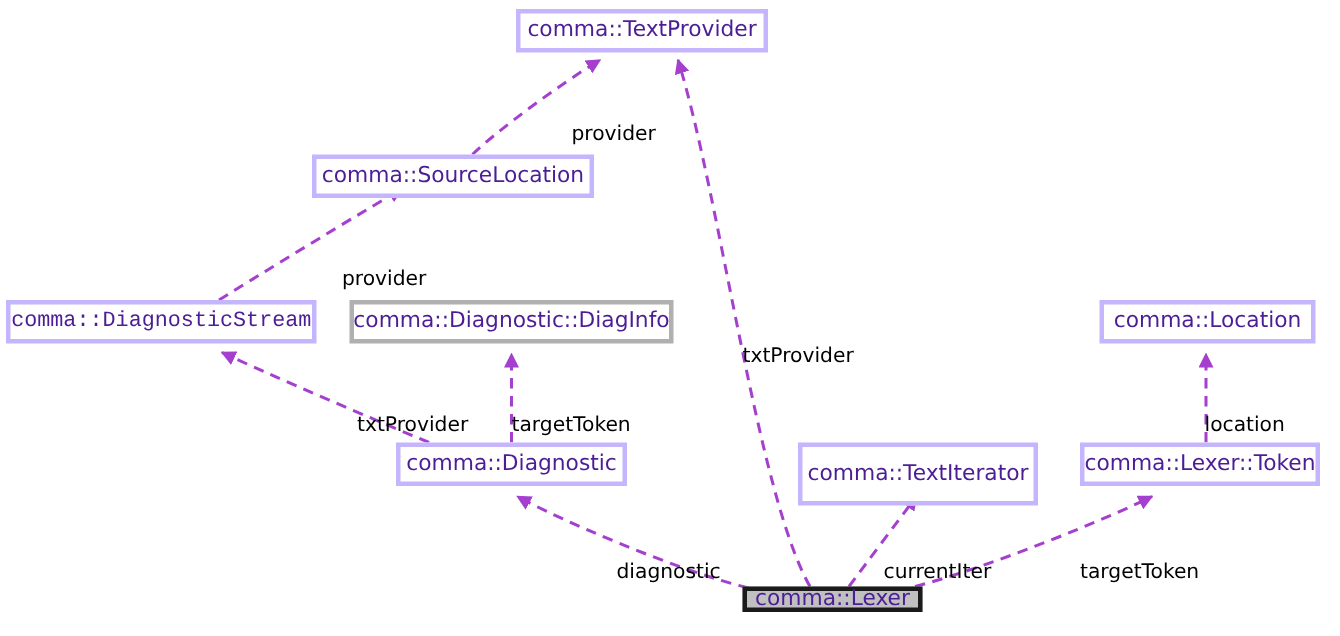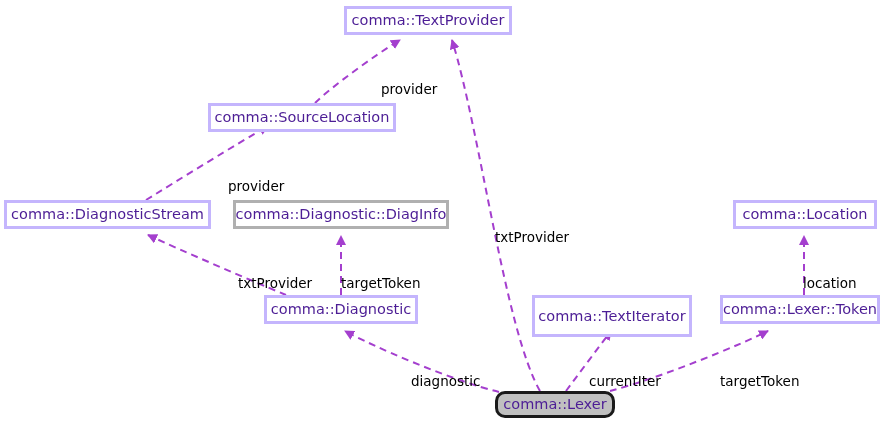--- a/index.html
+++ b/index.html
@@ -86,39 +86,39 @@
       </g>
   </svg>
 
   <div id="node-layer">
       <div class="uml-node" style="left: 344px; top: 6px; width: 168px; height: 29px;">
         <span class="node-label">comma::TextProvider</span>
       </div>
       <div class="uml-node" style="left: 208px; top: 103px; width: 188px; height: 29px;">
         <span class="node-label">comma::SourceLocation</span>
       </div>
-      <div class="uml-node" style="left: 4px; top: 200px; width: 207px; height: 29px;">
+      <div class="uml-node" style="left: 4px; top: 200px; width: 207px; height: 29px; font-family: Liberation Mono, monospace;">
         <span class="node-label">comma::DiagnosticStream</span>
       </div>
       <div class="uml-node faint" style="left: 233px; top: 200px; width: 216px; height: 29px;">
         <span class="node-label">comma::Diagnostic::DiagInfo</span>
       </div>
       <div class="uml-node" style="left: 733px; top: 200px; width: 144px; height: 29px;">
         <span class="node-label">comma::Location</span>
       </div>
       <div class="uml-node" style="left: 264px; top: 295px; width: 154px; height: 29px;">
         <span class="node-label">comma::Diagnostic</span>
       </div>
       <div class="uml-node" style="left: 532px; top: 295px; width: 160px; height: 42px;">
         <span class="node-label">comma::TextIterator</span>
       </div>
       <div class="uml-node" style="left: 720px; top: 295px; width: 160px; height: 29px;">
         <span class="node-label">comma::Lexer::Token</span>
       </div>
-      <div class="uml-node highlight" style="left: 495px; top: 391px; width: 120px; height: 27px; border-radius: 10px;">
+      <div class="uml-node highlight" style="left: 495px; top: 391px; width: 120px; height: 17px;">
         <span class="node-label">comma::Lexer</span>
       </div>
     </div>
   <div id="label-layer">
       <div class="edge-label" style="left: 381px; top: 55px;">provider</div>
       <div class="edge-label" style="left: 228px; top: 152px;">provider</div>
       <div class="edge-label" style="left: 238px; top: 249px;">txtProvider</div>
       <div class="edge-label" style="left: 341px; top: 249px;">targetToken</div>
       <div class="edge-label" style="left: 803px; top: 249px;">location</div>
       <div class="edge-label" style="left: 495px; top: 203px;">txtProvider</div>

